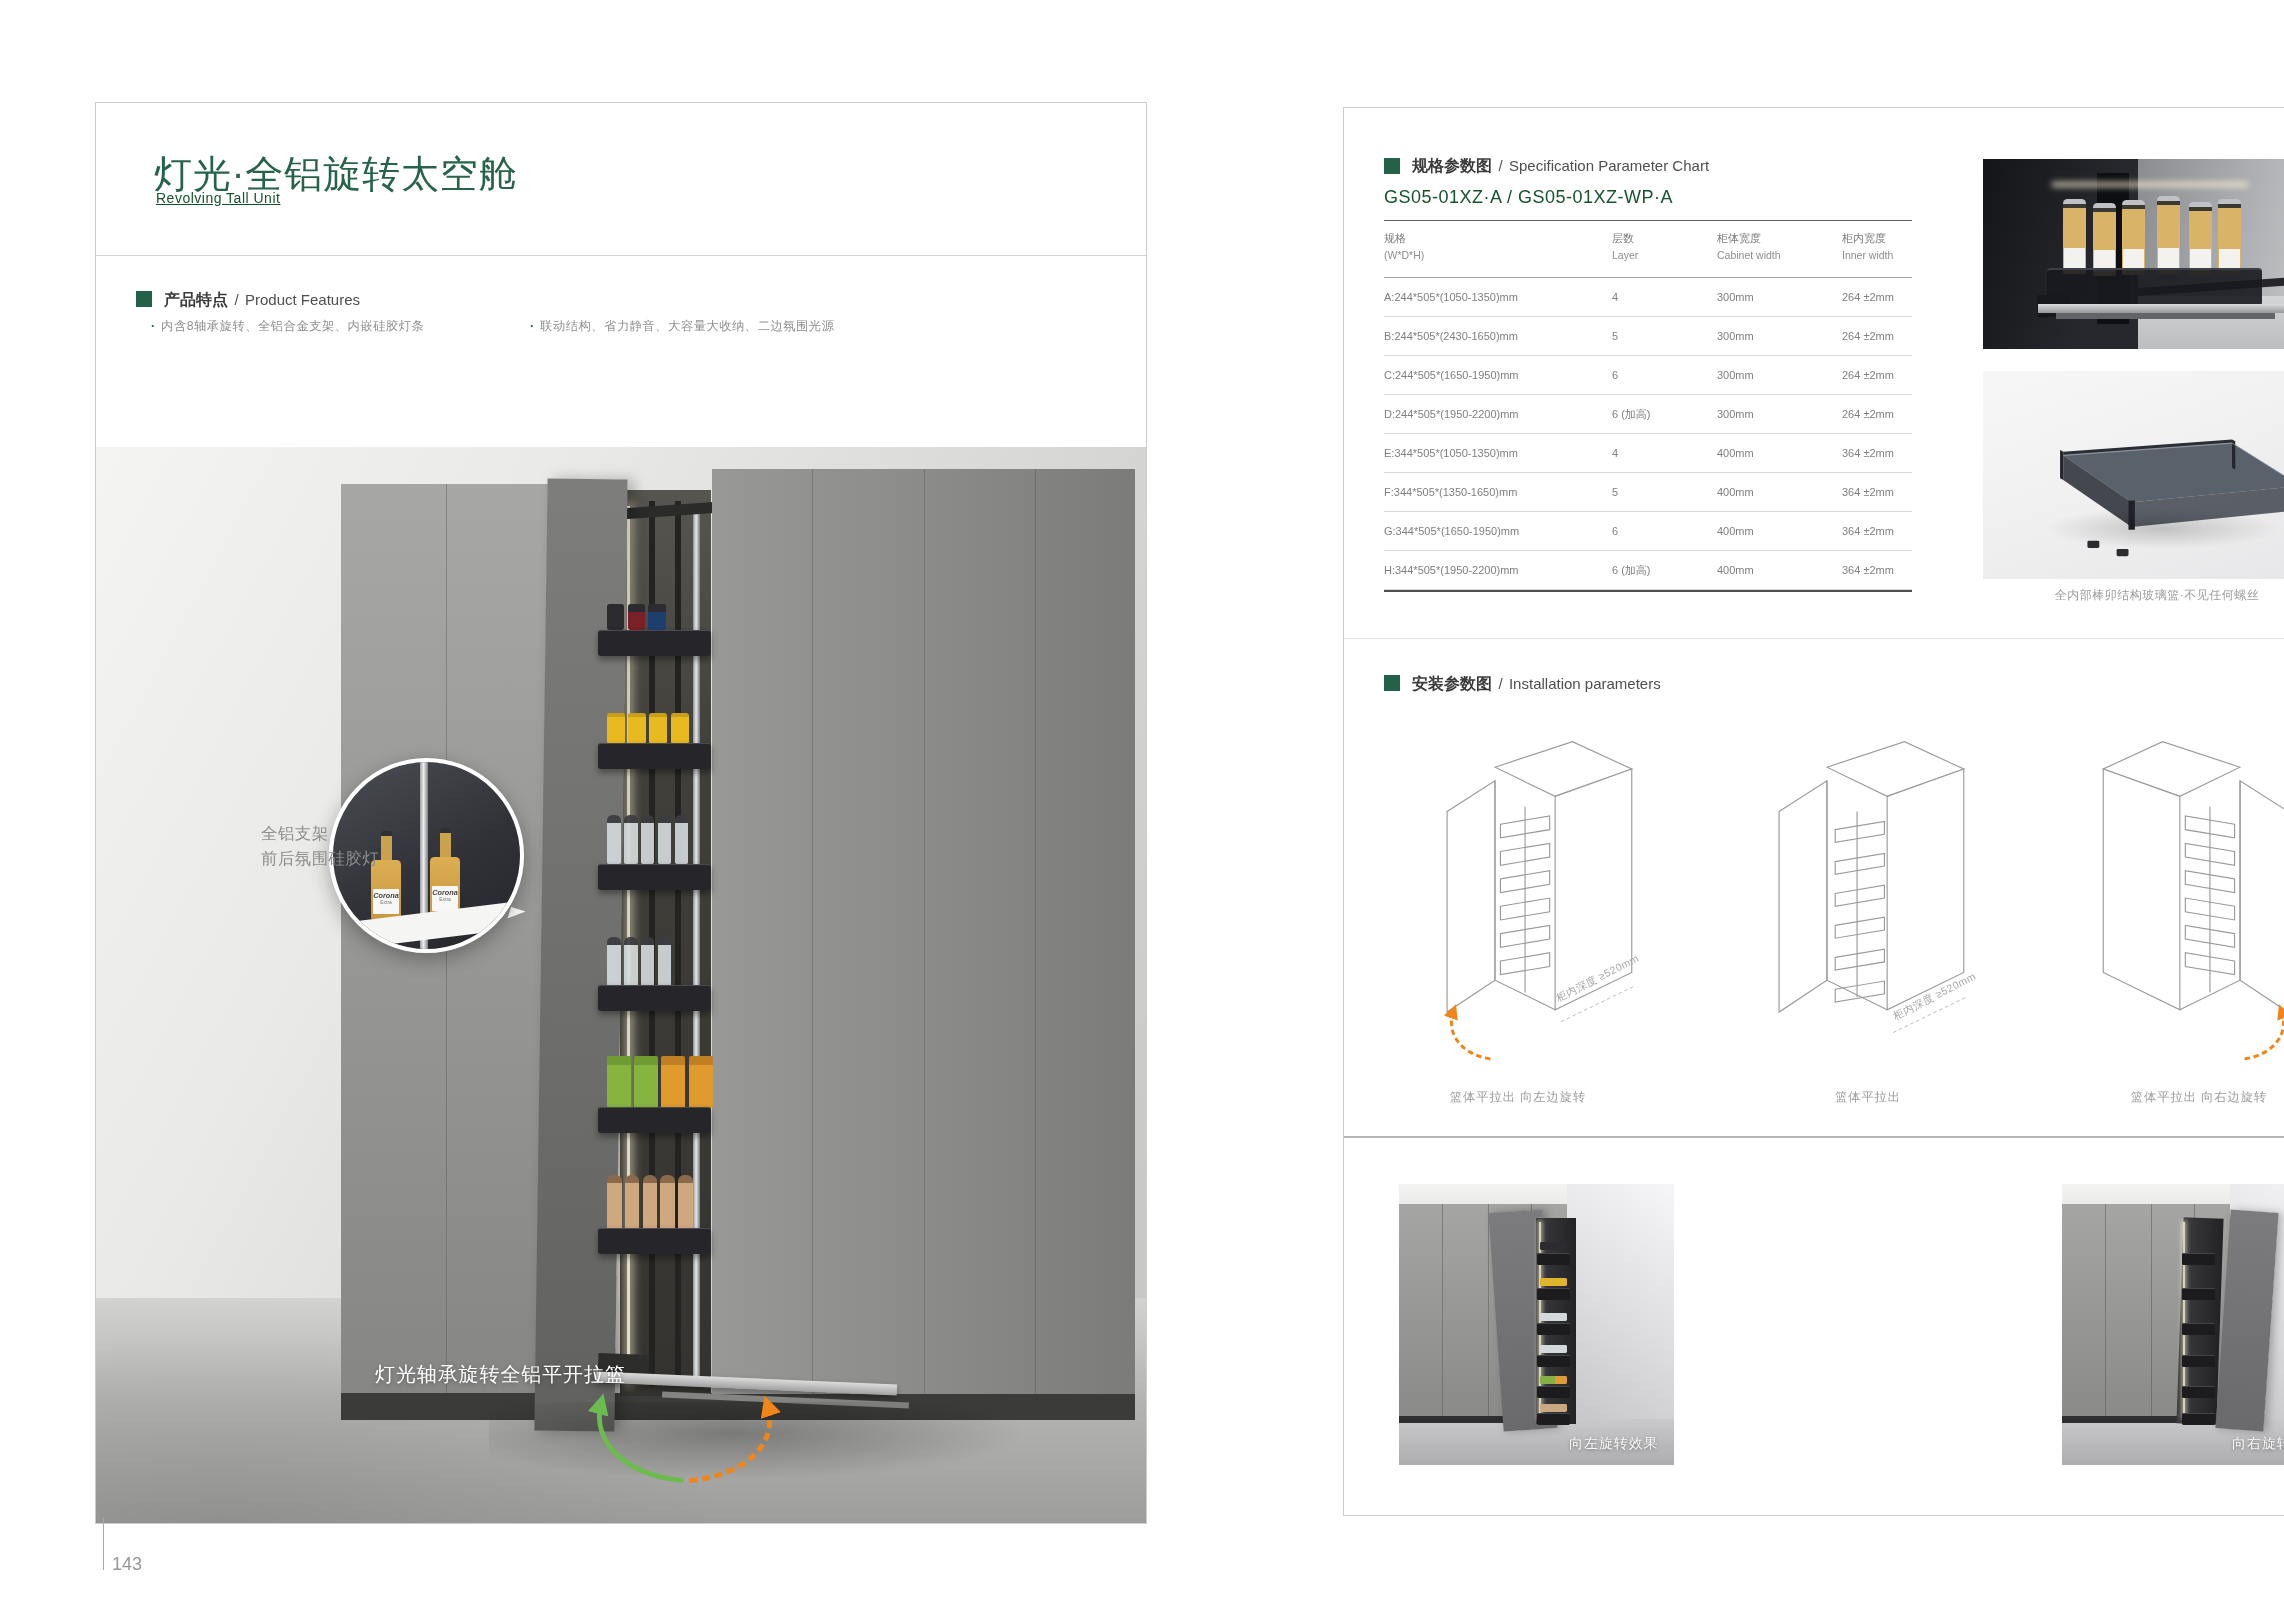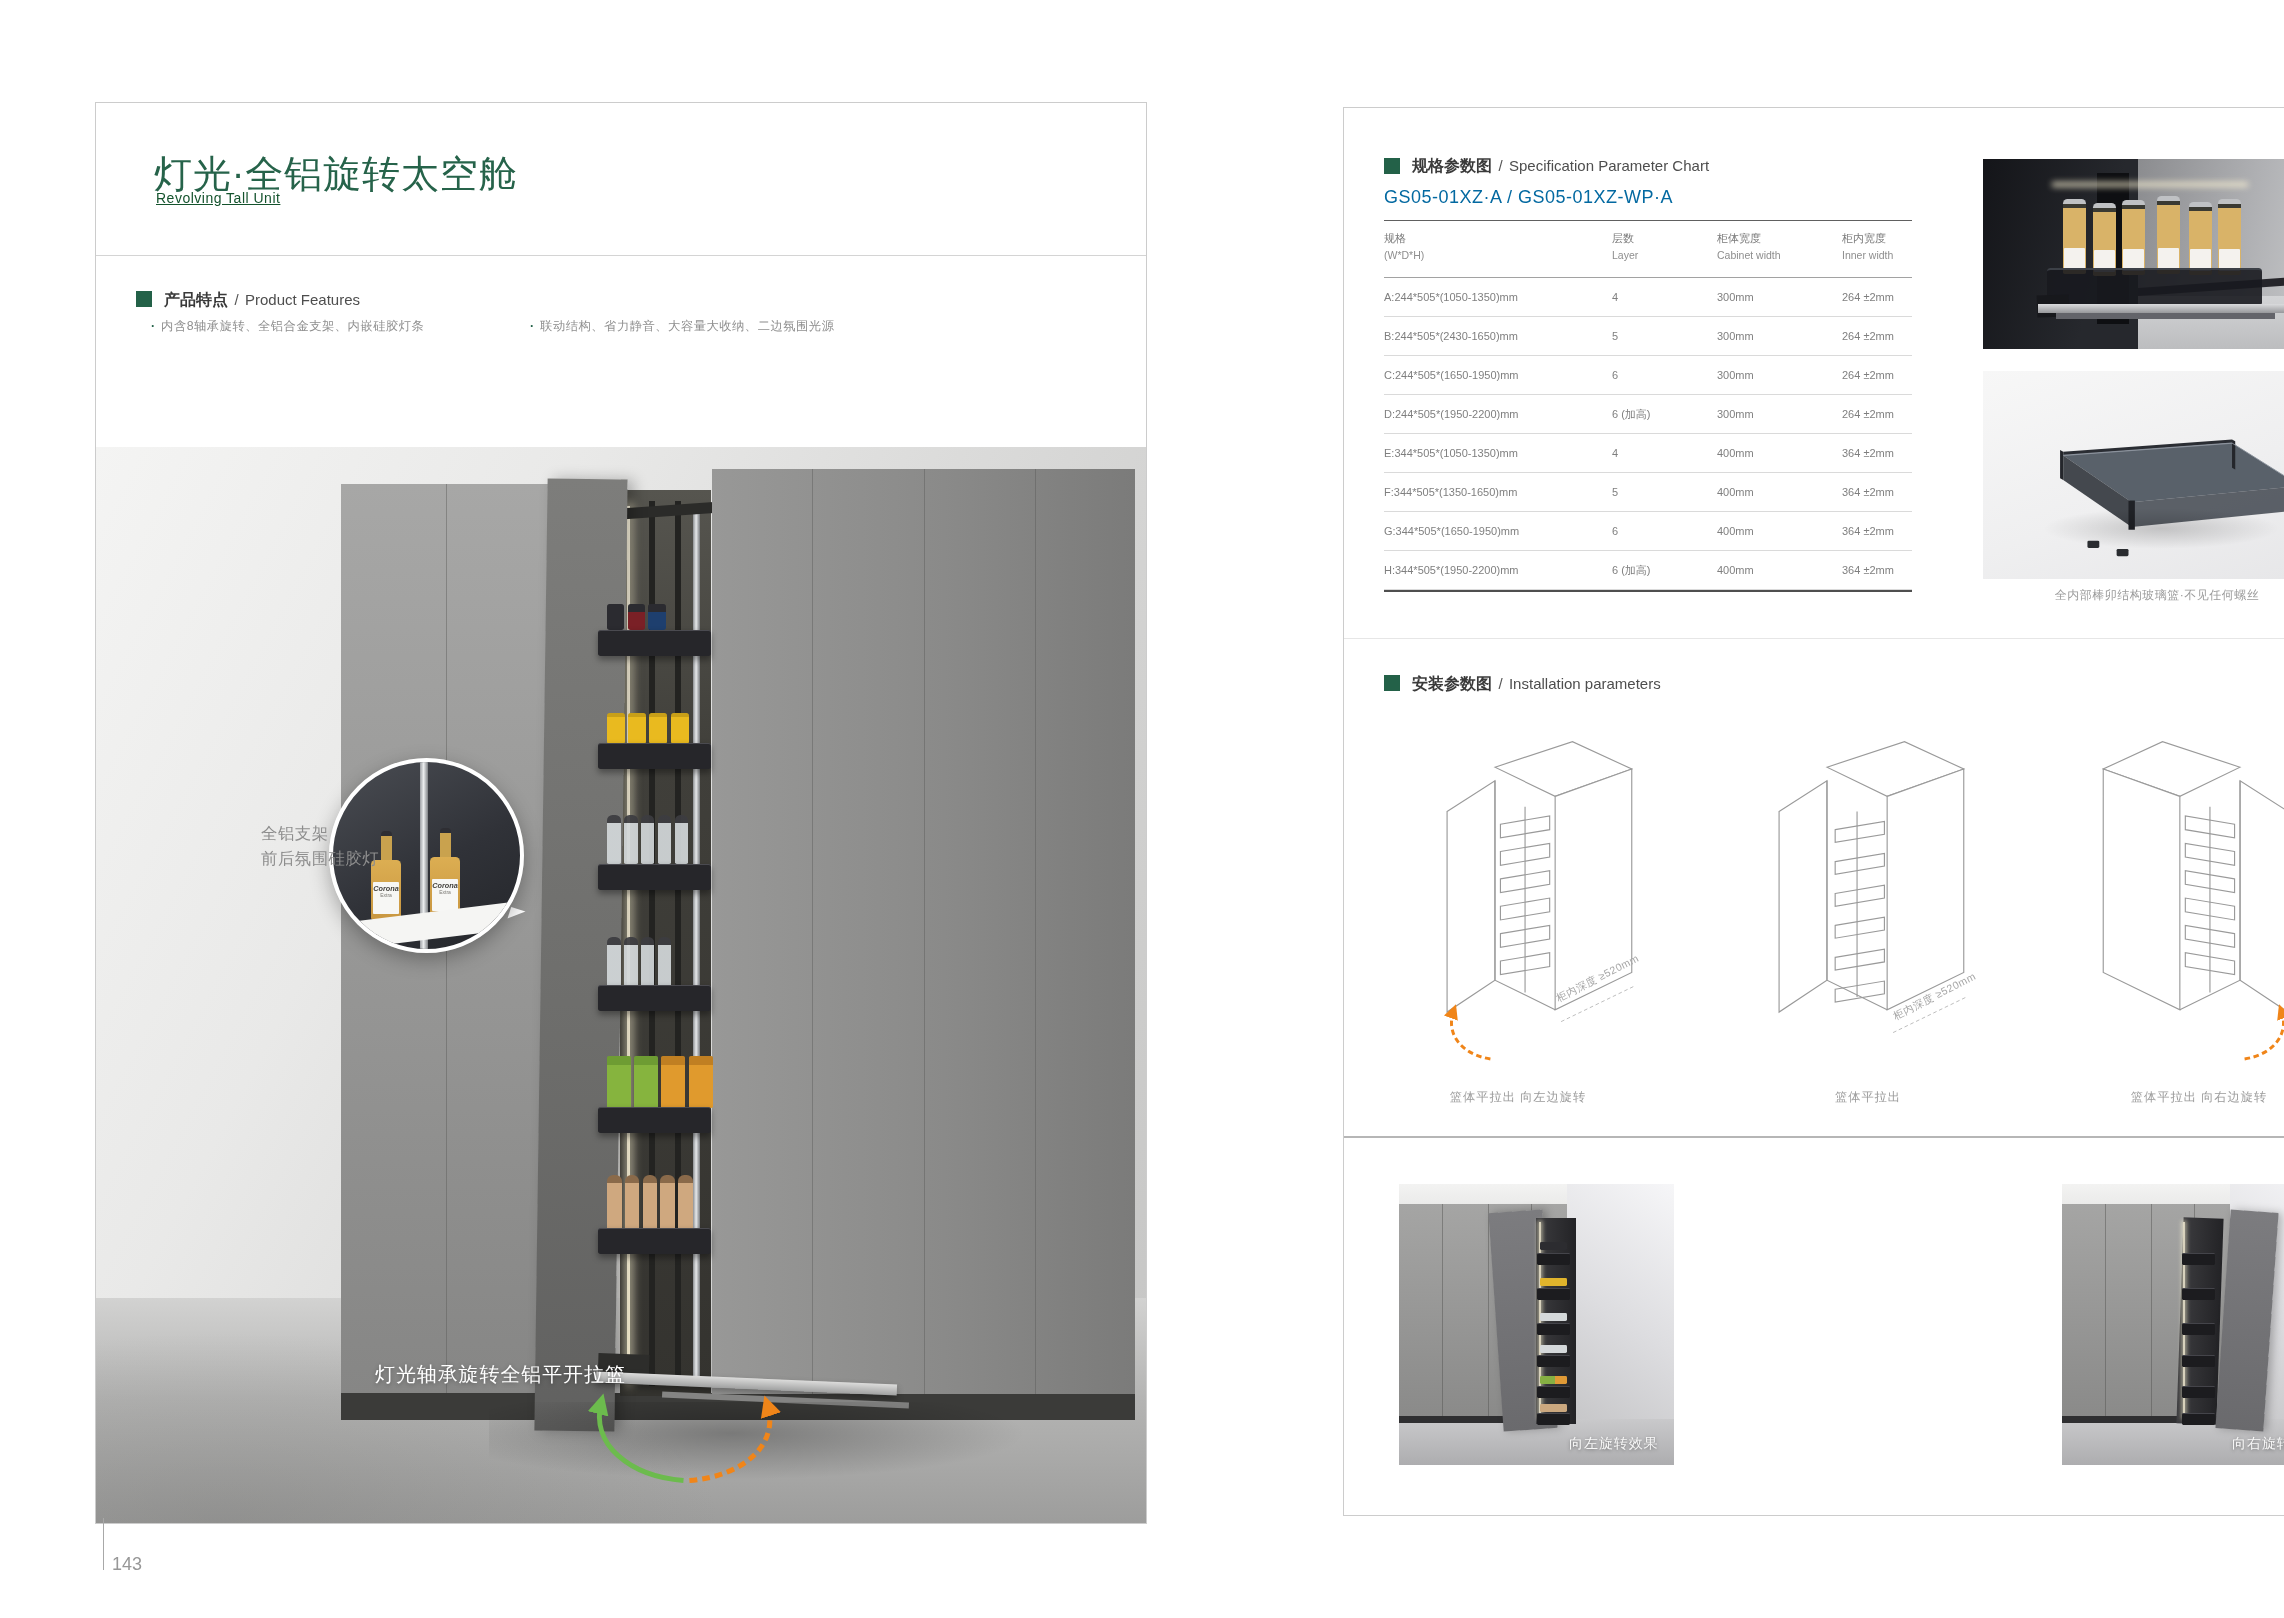--- a/index.html
+++ b/index.html
@@ -56,33 +56,33 @@
   .cab-right .seam{position:absolute;top:0;width:1.4px;height:100%;background:rgba(85,85,83,.4);}
   .hero-shadow{left:393px;top:955px;width:539px;height:78px;background:radial-gradient(ellipse at 45% 40%,rgba(0,0,0,.30),rgba(0,0,0,0) 70%);}
 
   .inset{left:233px;top:311px;width:187px;height:187px;border-radius:50%;border:4.6px solid #ffffff;
          background:linear-gradient(150deg,#4a4d53 0%,#303238 55%,#24262a 100%);overflow:hidden;box-shadow:0 6.4px 20px rgba(0,0,0,.30);}
   .inset .ipole{position:absolute;left:87px;top:0;width:8.2px;height:100%;background:linear-gradient(90deg,#9da0a4,#eceeef 45%,#7e8185);}
   .inset .ishelf{position:absolute;left:-13.7px;bottom:10px;width:120%;height:27px;background:#f5f5f3;transform:rotate(-7deg);}
   .ib{position:absolute;width:30px;}
   .ib .neck{margin:0 auto;width:11px;height:29px;background:linear-gradient(#2e2e33 18%,#c9a24e 18%);border-radius:3.7px 3.7px 0 0;}
   .ib .body{width:30px;height:60px;background:linear-gradient(180deg,#dcae52,#c99741);border-radius:4.6px 4.6px 2.7px 2.7px;position:relative;}
-  .ib .label{position:absolute;left:1.8px;right:1.8px;bottom:6.4px;height:32px;background:#f7f7f5;border-radius:0.9px;text-align:center;color:#44423e;}
+  .ib .label{position:absolute;left:1.8px;right:1.8px;bottom:6.4px;height:25px;background:#f7f7f5;border-radius:0.9px;text-align:center;color:#44423e;}
   .ib .label .l1{font-size:7.3px;font-weight:700;font-style:italic;line-height:9px;margin-top:2.7px;}
   .ib .label .l2{font-size:5px;line-height:5.5px;color:#7a7873;}
   .inset-tail{left:413px;top:462px;width:0;height:0;border-top:12px solid #ffffff;border-right:15.5px solid transparent;transform:rotate(18deg);}
 
   .hero-callout{left:165px;top:374px;font-size:16.4px;color:#8d8d8d;line-height:25px;letter-spacing:0.5px;}
   .hero-anno{left:279px;top:914px;font-size:20px;color:#ffffff;letter-spacing:0.9px;text-shadow:0 0.9px 4.6px rgba(0,0,0,.35);}
   .hero-arrows{left:480px;top:940px;}
 
   
   .rp-square-spec{left:40px;top:50px;}
   .rp-head-spec{left:68px;top:48px;}
-  .rp-model{left:40px;top:79px;font-size:18px;color:#0369a1;font-weight:500;letter-spacing:0.5px;}
+  .rp-model{left:40px;top:79px;font-size:18px;color:#14532d;font-weight:500;letter-spacing:0.5px;}
 
   .spec-table{left:40px;top:112px;width:528px;}
   .thead{position:relative;height:58px;border-top:1.8px solid #606060;border-bottom:0.9px solid #a2a2a2;box-sizing:border-box;}
   .thead .hz{position:absolute;top:10px;font-size:11px;color:#7a7a7a;}
   .thead .he{position:absolute;top:28px;font-size:10.5px;color:#8e8e8e;}
   .c1{left:0;} .c2{left:228px;} .c3{left:333px;} .c4{left:458px;}
   .trow{position:relative;height:39px;border-bottom:0.9px solid #dadada;box-sizing:border-box;}
   .trow:last-of-type{border-bottom:none;}
   .trow span{position:absolute;top:0;line-height:38px;font-size:11px;color:#7f7f7f;white-space:nowrap;}
   .tbot{height:1.8px;background:#4f4f4f;}

